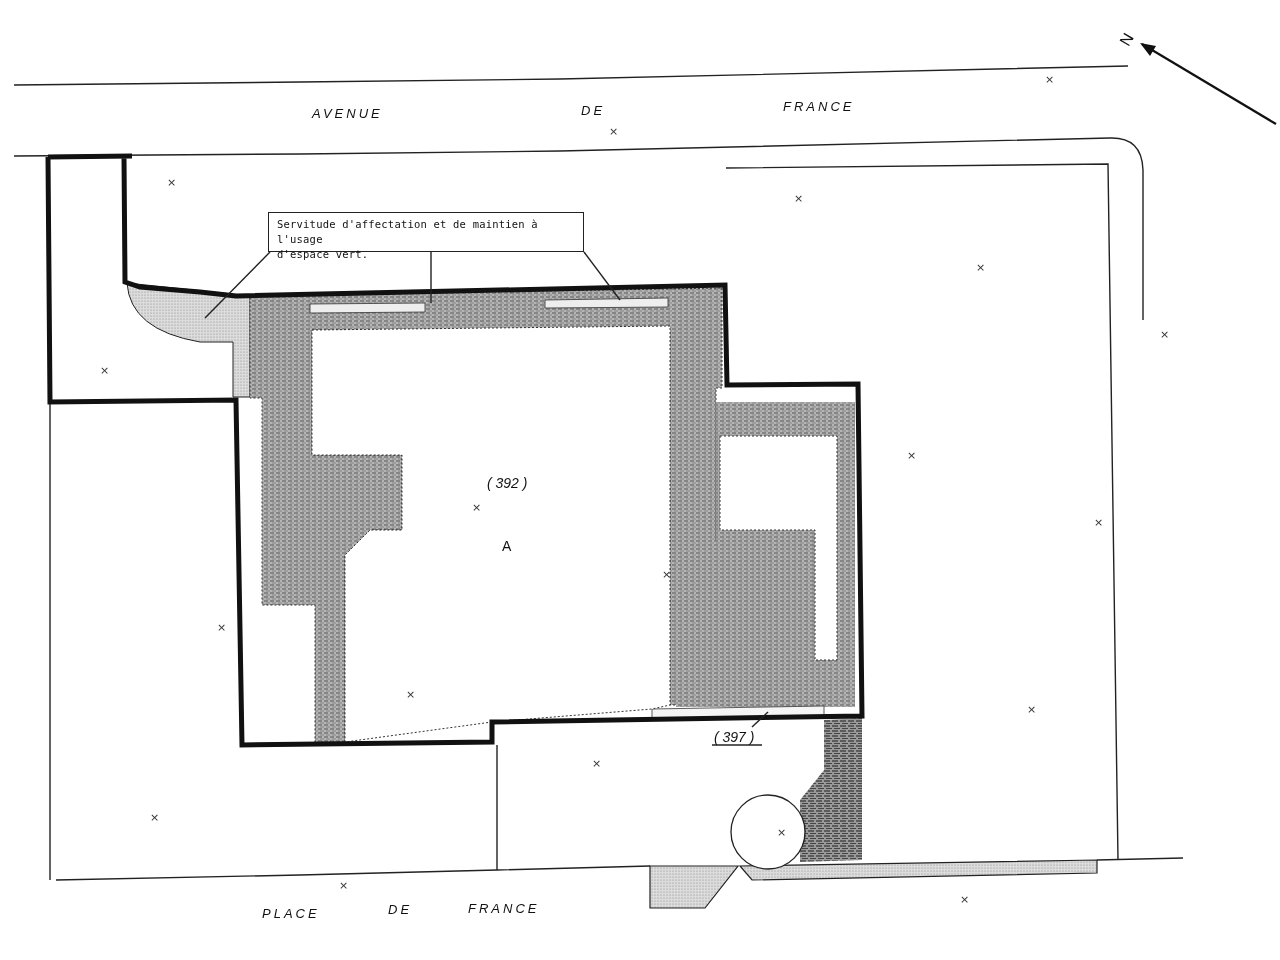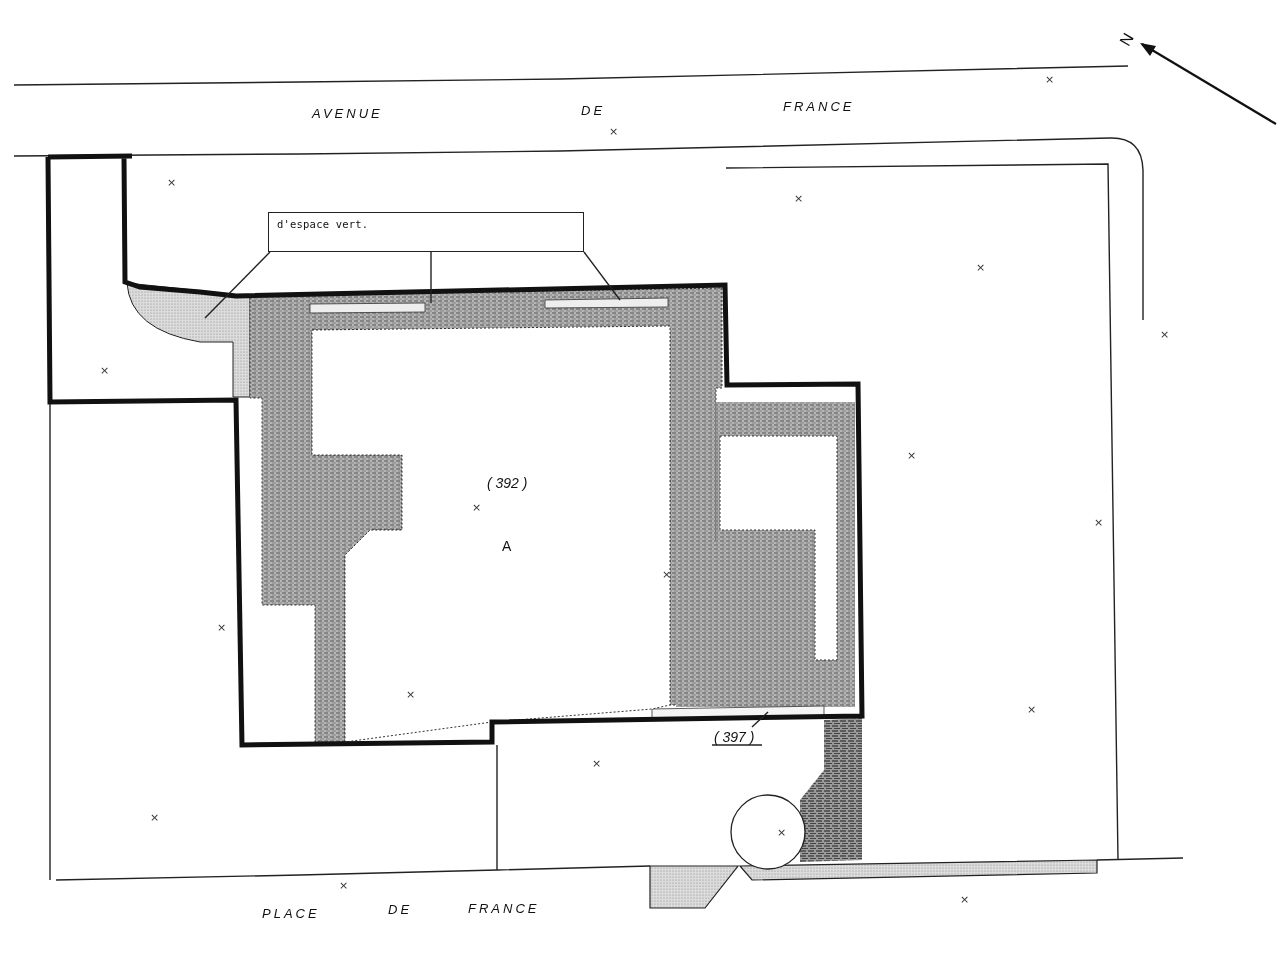--- a/index.html
+++ b/index.html
@@ -123,14 +123,15 @@
     <text class="marker" x="1027" y="713">×</text>
     <text class="marker" x="592" y="767">×</text>
     <text class="marker" x="150" y="821">×</text>
     <text class="marker" x="777" y="836">×</text>
     <text class="marker" x="339" y="889">×</text>
     <text class="marker" x="960" y="903">×</text>
   </g>
 </svg>
 
 <div class="note-box">
+  <div>Servitude d'affectation et de maintien à l'usage</div>
   <div>d'espace vert.</div>
 </div>
 
 </body></html>

